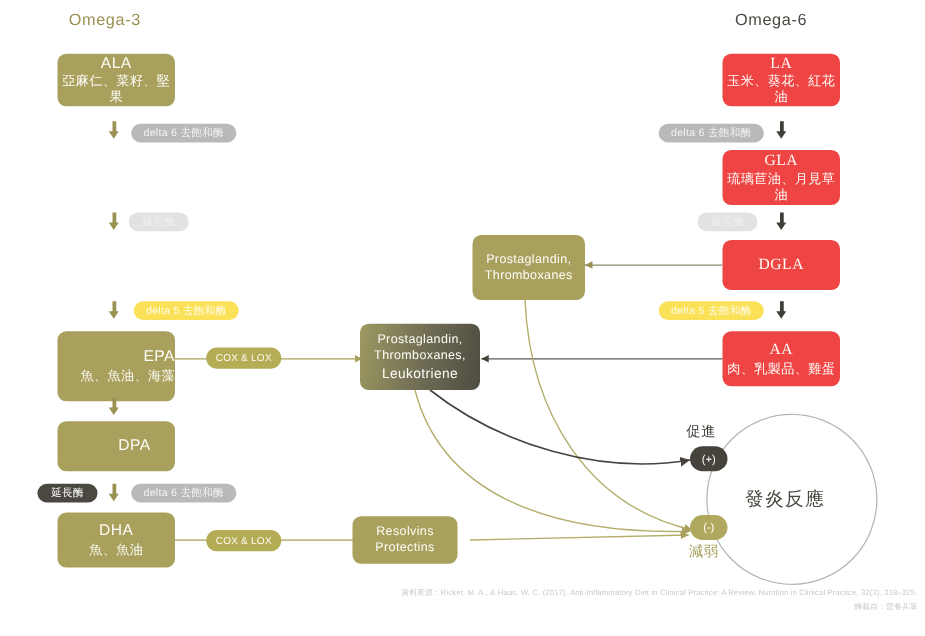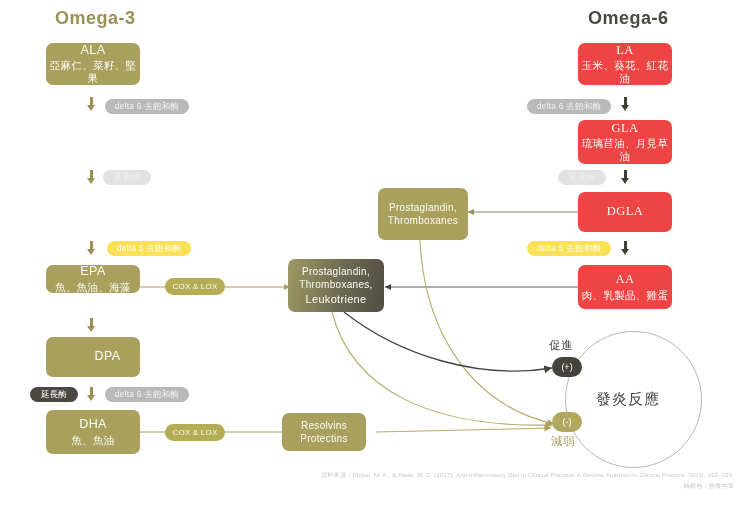--- a/index.html
+++ b/index.html
@@ -2,21 +2,21 @@
 <html><head>
 <meta charset="utf-8">
 <style>
   html,body{margin:0;padding:0;background:#ffffff;}
   body{width:740px;height:509px;position:relative;overflow:hidden;
        font-family:"Liberation Sans","DejaVu Sans",sans-serif;
        -webkit-font-smoothing:antialiased;}
   #canvas{position:absolute;left:0;top:0;width:740px;height:509px;}
   svg.wires{position:absolute;left:0;top:0;width:740px;height:509px;pointer-events:none;}
 
-  .col-title{position:absolute;font-size:18px;letter-spacing:.5px;font-weight:700;}
+  .col-title{position:absolute;font-size:13px;letter-spacing:.5px;font-weight:400;}
   #title-o3{left:55px;top:8px;color:#9a9153;}
   #title-o6{left:588px;top:8px;color:#4a4840;}
 
   .node{position:absolute;border-radius:7px;display:flex;flex-direction:column;
         align-items:center;justify-content:center;color:#fdfcf7;text-align:center;
         line-height:1.25;box-sizing:border-box;}
   .node .abbr{font-size:12.5px;letter-spacing:.4px;}
   .node .src{font-size:10.5px;letter-spacing:.3px;margin-top:1px;}
   .olive{background:#a8a05c;}
   .darkg{background:#ef4444;font-family:Liberation Serif, serif;}
@@ -109,21 +109,21 @@
   </div>
   <div class="pill pill-lgray" style="left:103px;top:170px;width:48px;height:15px;">延長酶</div>
 
 
   <div class="arrow-dn" style="left:87px;top:241px;">
     <span class="stem"></span>
       <span class="head"></span>
   </div>
   <div class="pill pill-yellow" style="left:107px;top:241px;width:84px;height:15px;">delta 5 去飽和酶</div>
 
-  <div class="node olive" style="left:46px;top:265px;width:94px;height:28px;">
+  <div class="node olive" style="left:46px;top:265px;width:94px;height:56px;align-items:flex-end;">
     <span class="abbr">EPA</span>
     <span class="src">魚、魚油、海藻</span>
   </div>
 
   <div class="arrow-dn" style="left:87px;top:318px;">
     <span class="stem"></span>
       <span class="head"></span>
   </div>
 
   <div class="node olive" style="left:46px;top:337px;width:94px;height:40px;padding-left:29px;">

